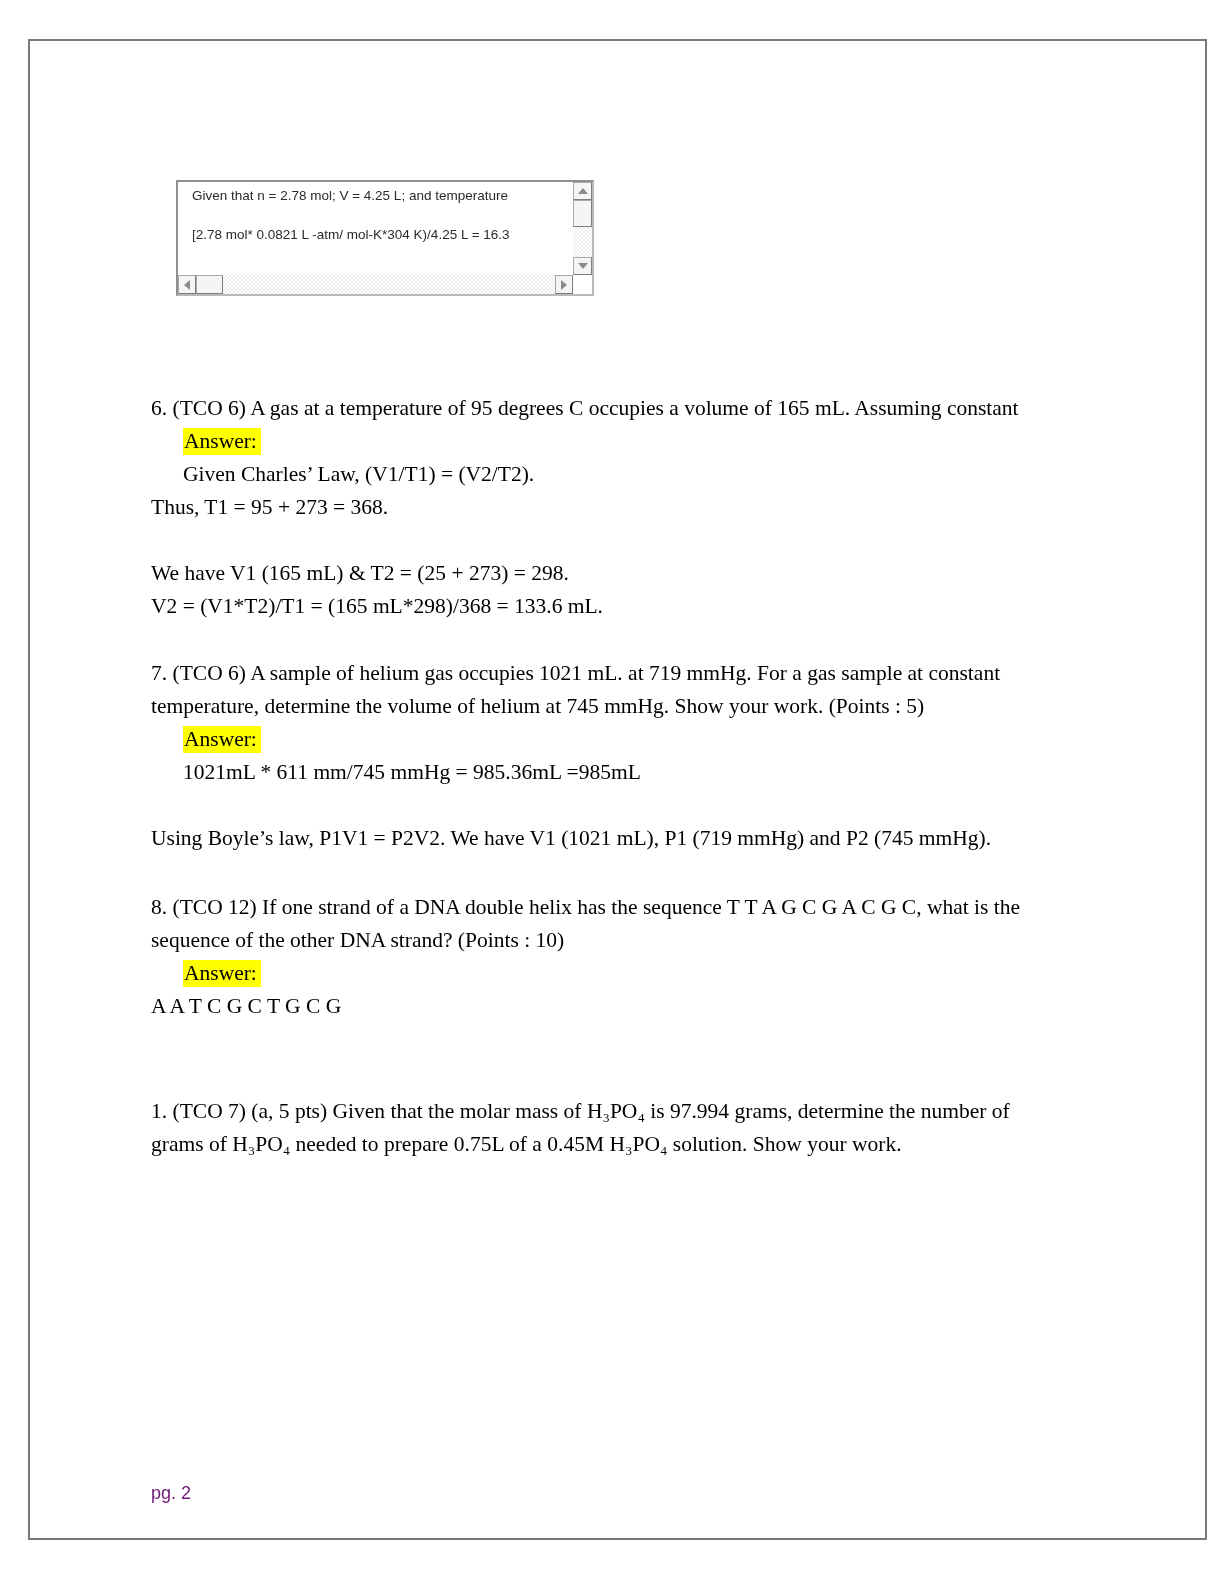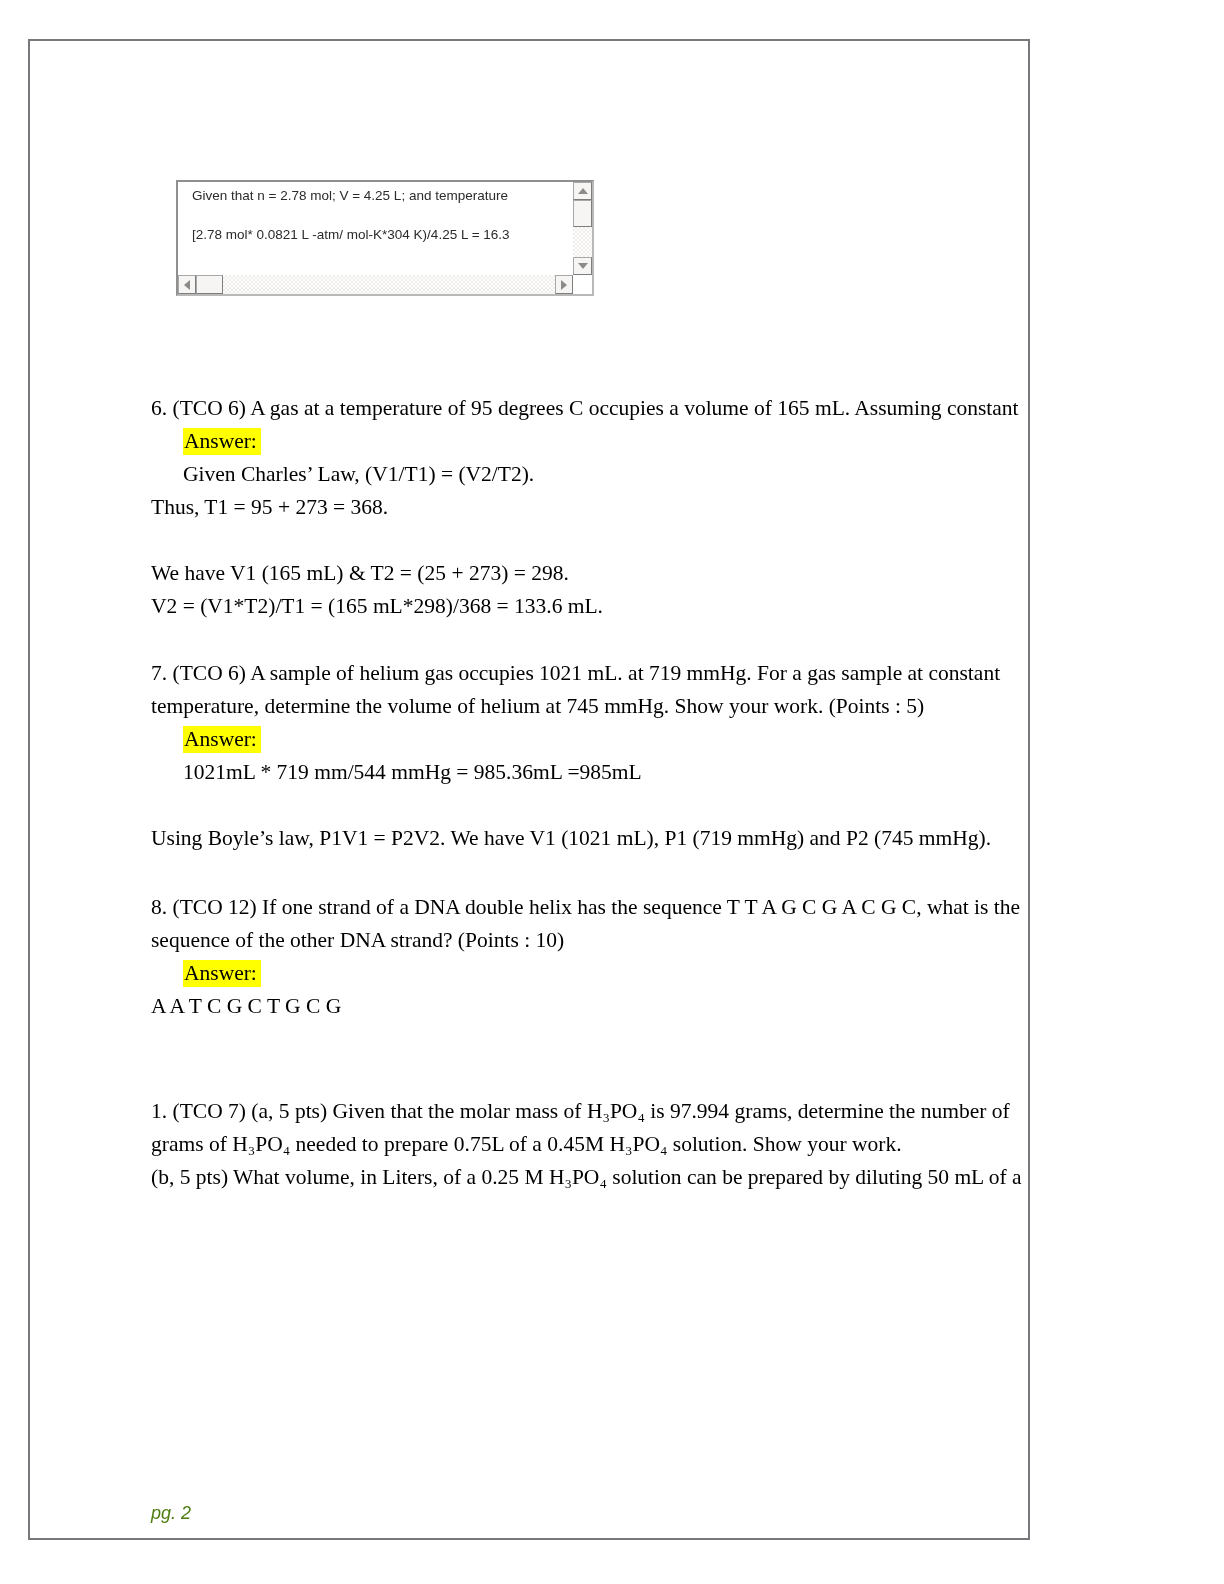--- a/index.html
+++ b/index.html
@@ -1,18 +1,18 @@
 <!DOCTYPE html>
 <html><head>
 <meta charset="utf-8">
 <style>
   html,body{margin:0;padding:0;background:#ffffff;}
   .page{position:relative;width:1224px;height:1584px;background:#ffffff;overflow:hidden;
         font-family:"Liberation Serif","DejaVu Serif",serif;color:#000;}
-  .frame{position:absolute;left:28px;top:39px;width:1002px;height:1501px;
+  .frame{position:absolute;left:28px;top:39px;width:1179px;height:1501px;
          border:2.5px solid #77787b;box-sizing:border-box;background:#ffffff;}
 
   
   .formbox{position:absolute;left:146px;top:139px;width:418px;height:116px;
            border:2px solid;border-color:#8f8f8f #b9b9b9 #b9b9b9 #8f8f8f;
            box-sizing:border-box;background:#ffffff;}
   .fb-text{position:absolute;left:0;top:0;right:20px;bottom:19px;overflow:hidden;
            padding:6px 0 0 14px;font-family:"Liberation Sans","DejaVu Sans",sans-serif;
            font-size:13.5px;color:#2b2b2b;white-space:nowrap;}
   .fb-line2{margin-top:24px;}
@@ -43,23 +43,23 @@
   .content{position:absolute;left:121px;top:0;width:1010px;font-size:21.5px;line-height:33px;}
   .line{white-space:nowrap;}
   .indent{padding-left:32px;}
   .spacer{height:33px;}
   .hl{background:#ffff00;font-weight:normal;padding:1px 4px 2px 1px;}
   .mt-q6{margin-top:351px;}
   .mt-q7{margin-top:34px;}
   .mt-q8{margin-top:36px;}
   .mt-q1{margin-top:72px;}
 
-  .footer{position:absolute;left:121px;bottom:14px;
+  .footer{position:absolute;left:121px;bottom:34px;
           font-family:"Liberation Sans","DejaVu Sans",sans-serif;
-          font-size:18px;color:#4d7c0f;font-style:italic;}
+          font-size:18px;color:#701a75;}
 </style>
 </head>
 <body>
 
 <div class="page">
   <div class="frame">
 
     <div class="formbox">
       <div class="fb-text">
         <div class="fb-line">Given that n = 2.78 mol; V = 4.25 L; and temperature</div>
@@ -94,30 +94,29 @@
       <div class="line indent"><span class="hl">Answer:</span></div>
       <div class="line indent">Given Charles’ Law, (V1/T1) = (V2/T2).</div>
       <div class="line">Thus, T1 = 95 + 273 = 368.</div>
       <div class="spacer"></div>
       <div class="line">We have V1 (165 mL) &amp; T2 = (25 + 273) = 298.</div>
       <div class="line">V2 = (V1*T2)/T1 = (165 mL*298)/368 = 133.6 mL.</div>
 
       <div class="line mt-q7">7. (TCO 6) A sample of helium gas occupies 1021 mL. at 719 mmHg. For a gas sample at constant</div>
       <div class="line">temperature, determine the volume of helium at 745 mmHg. Show your work. (Points : 5)</div>
       <div class="line indent"><span class="hl">Answer:</span></div>
-      <div class="line indent">1021mL * 719 mm/544 mmHg = 985.36mL =985mL</div>
+      <div class="line indent">1021mL * 611 mm/745 mmHg = 985.36mL =985mL</div>
       <div class="spacer"></div>
       <div class="line">Using Boyle’s law, P1V1 = P2V2. We have V1 (1021 mL), P1 (719 mmHg) and P2 (745 mmHg).</div>
 
       <div class="line mt-q8">8. (TCO 12) If one strand of a DNA double helix has the sequence T T A G C G A C G C, what is the</div>
       <div class="line">sequence of the other DNA strand? (Points : 10)</div>
       <div class="line indent"><span class="hl">Answer:</span></div>
       <div class="line">A A T C G C T G C G</div>
 
       <div class="line mt-q1">1. (TCO 7) (a, 5 pts) Given that the molar mass of H₃PO₄ is 97.994 grams, determine the number of</div>
       <div class="line">grams of H₃PO₄ needed to prepare 0.75L of a 0.45M H₃PO₄ solution. Show your work.</div>
-      <div class="line">(b, 5 pts) What volume, in Liters, of a 0.25 M H₃PO₄ solution can be prepared by diluting 50 mL of a</div>
 
     </div>
 
     <div class="footer">pg. 2</div>
   </div>
 </div>
 
 </body></html>

